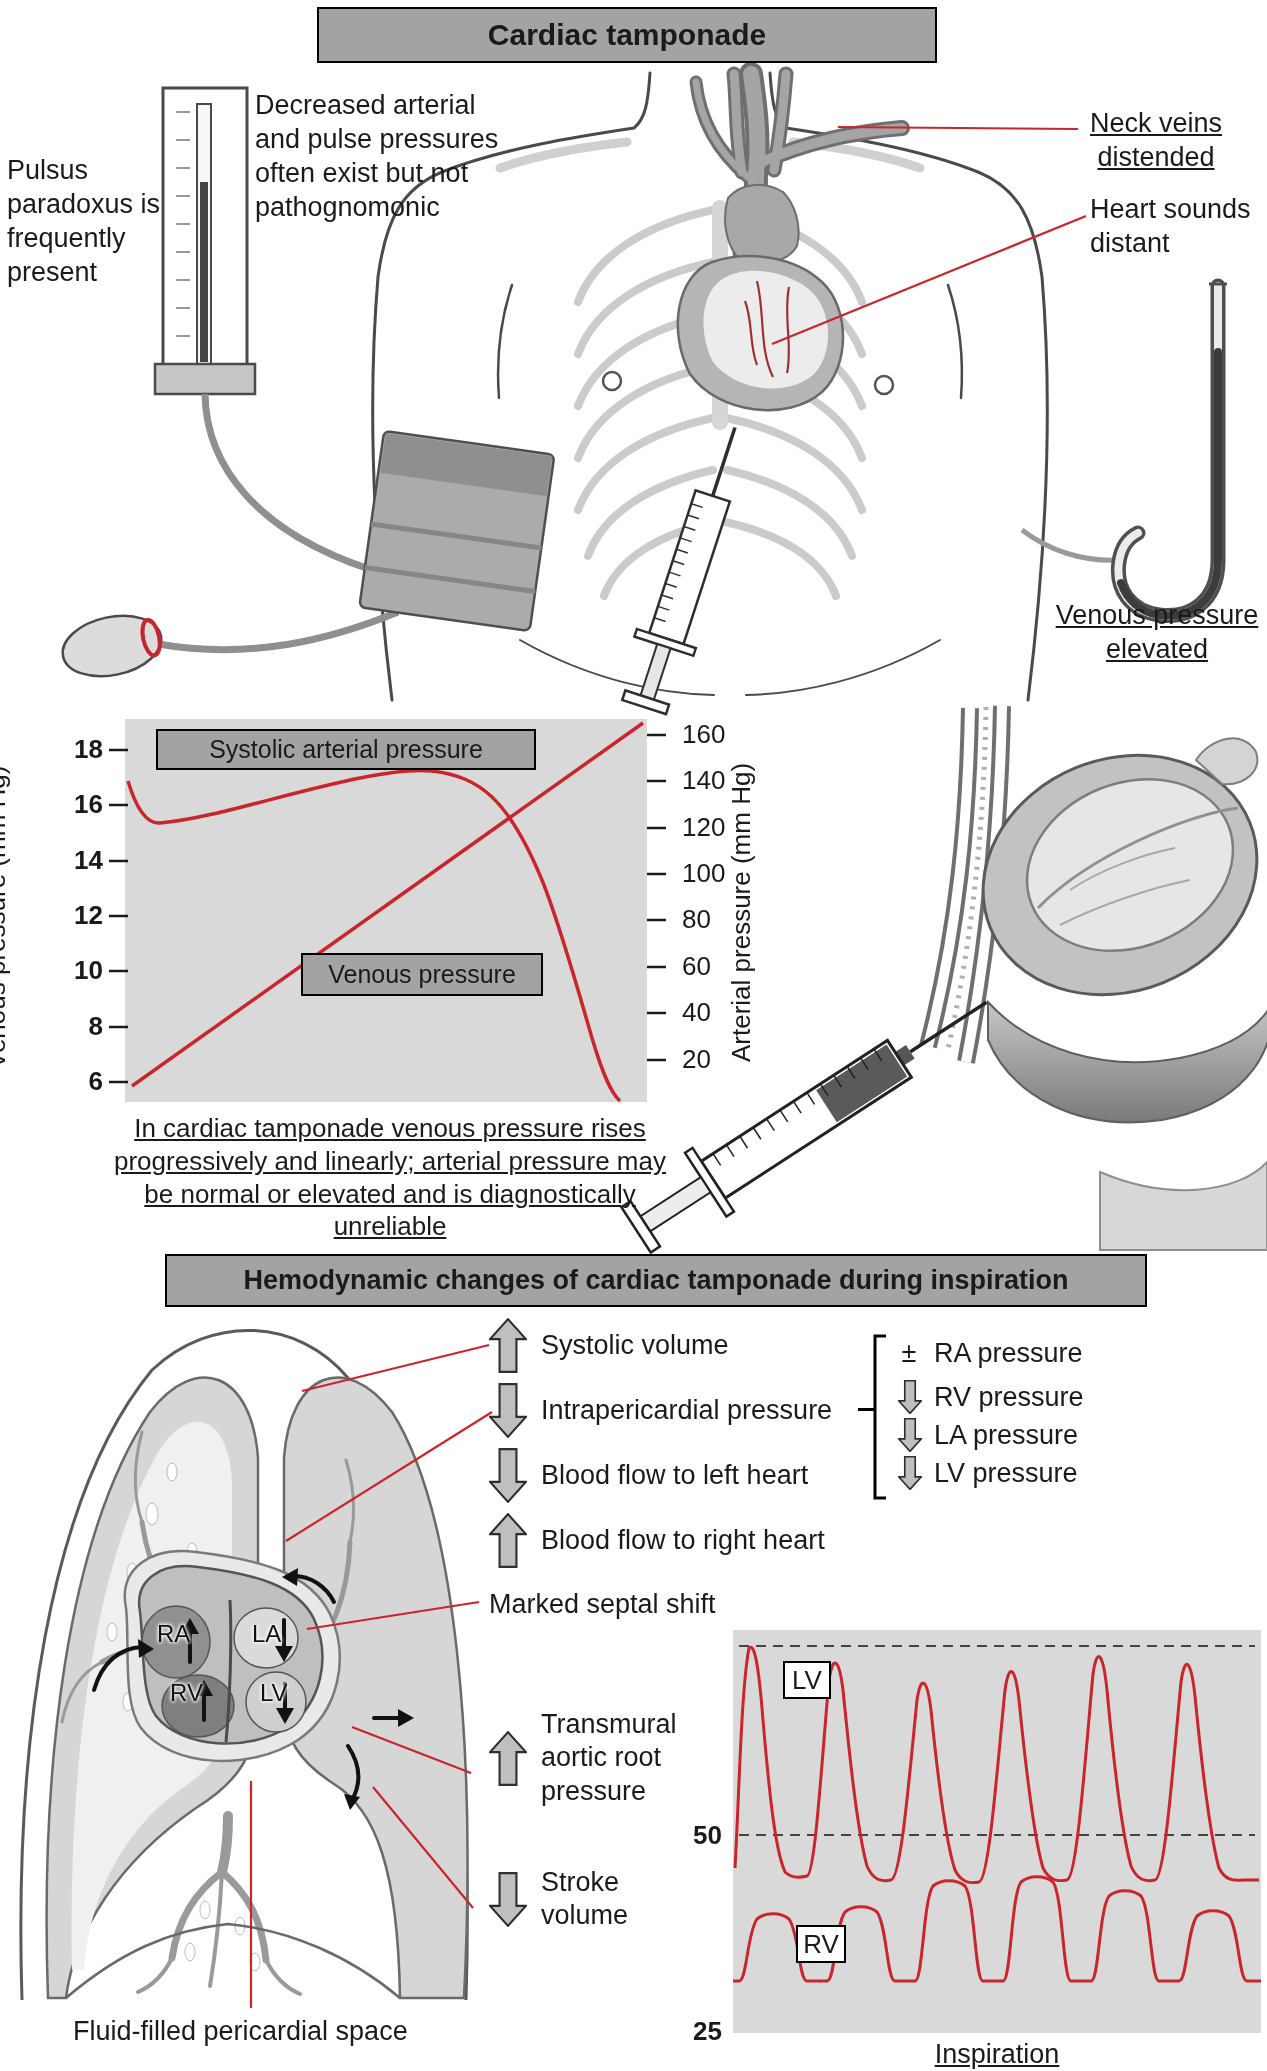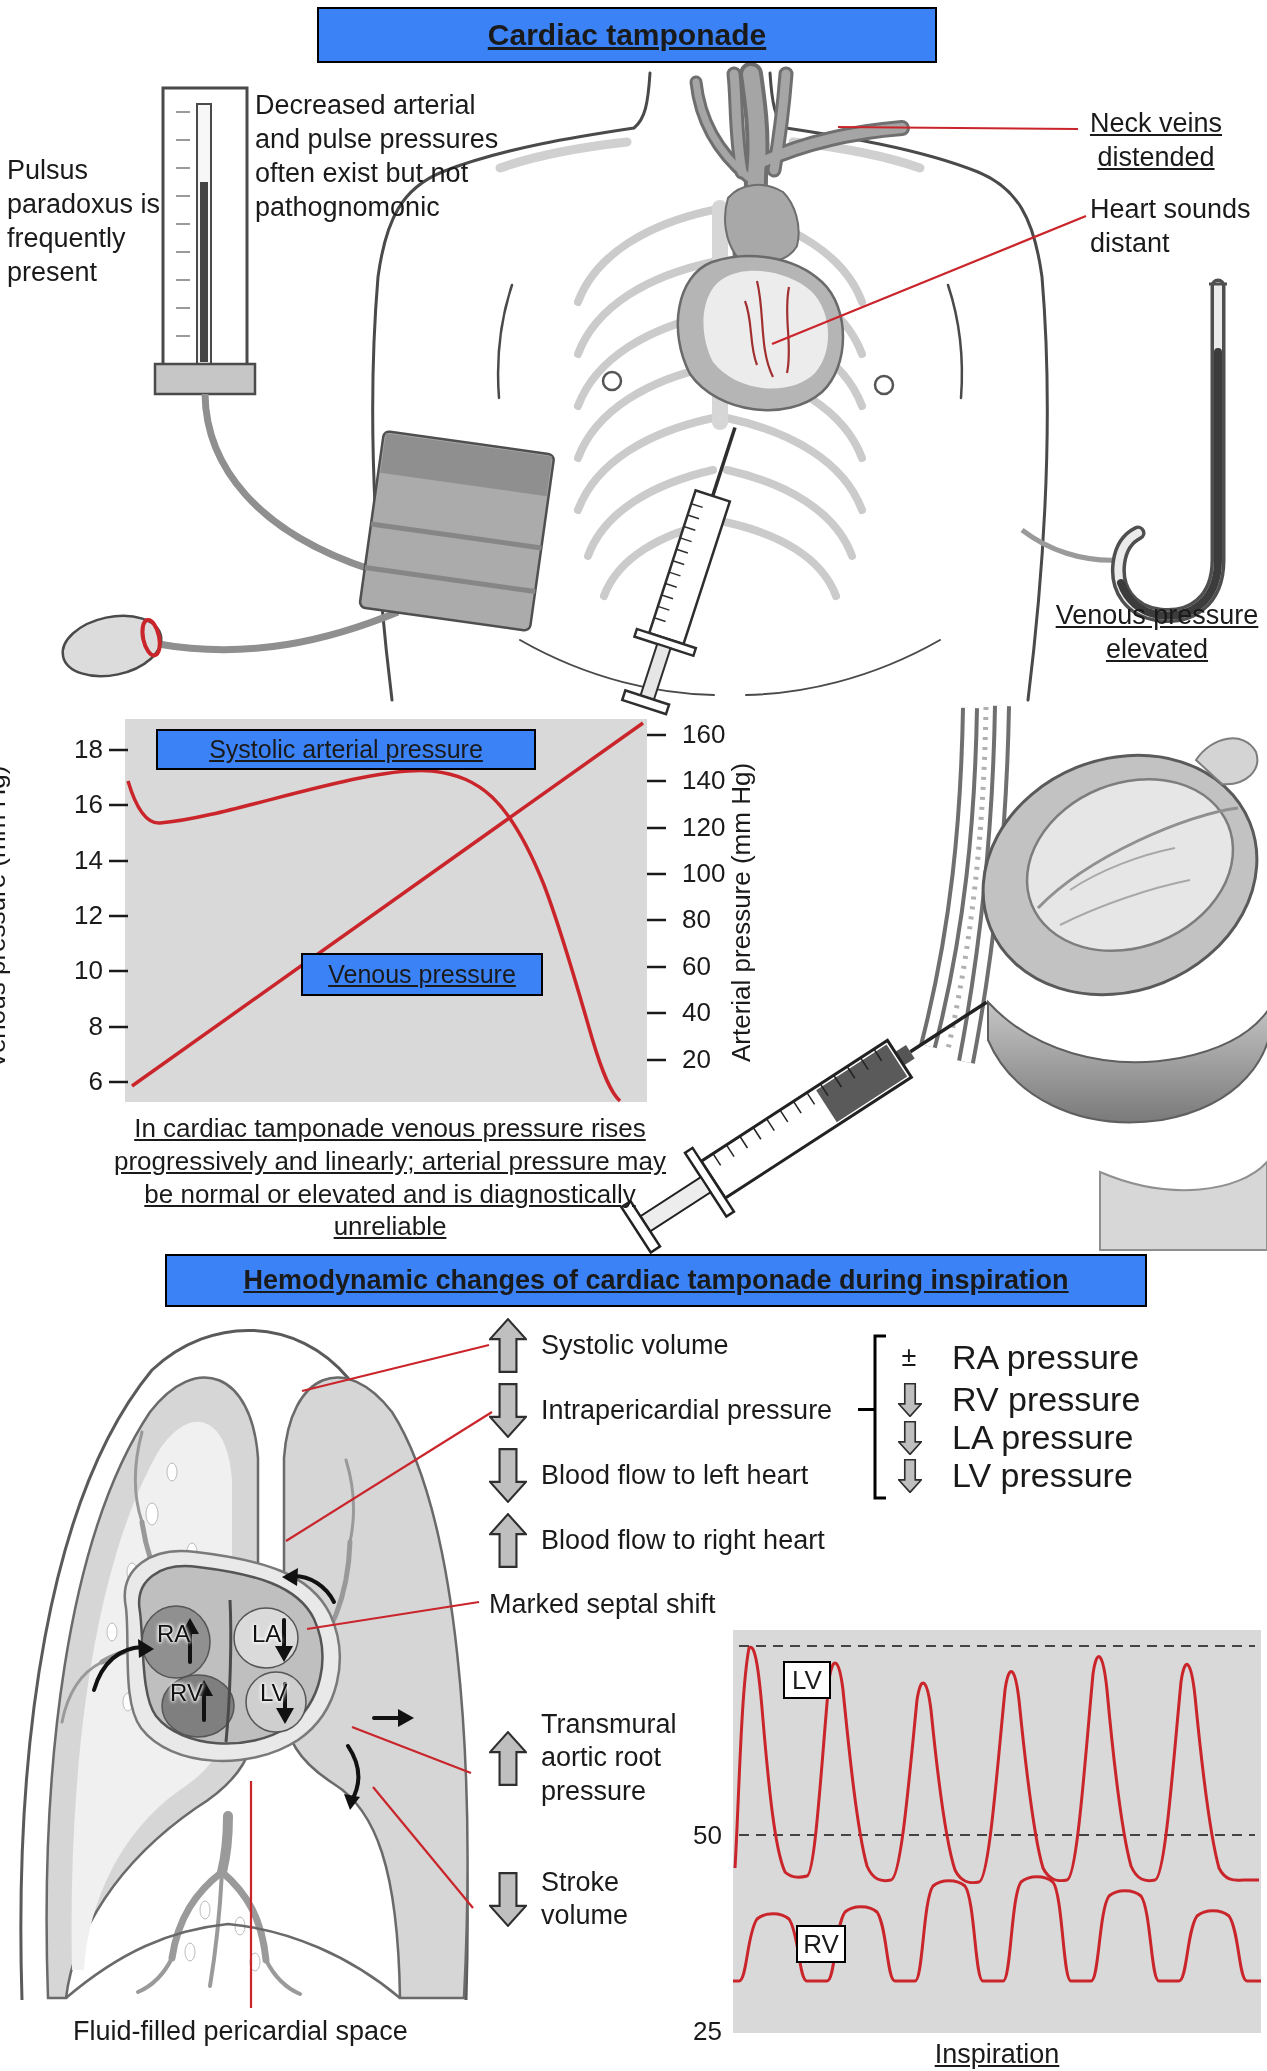--- a/index.html
+++ b/index.html
@@ -3,33 +3,33 @@
 <meta charset="utf-8">
 <style>
   * { margin:0; padding:0; box-sizing:border-box; }
   html,body { background:#fff; }
   body { font-family:"Liberation Sans","DejaVu Sans",sans-serif; color:#1a1a1a; }
   #page { position:relative; width:1267px; height:2071px; background:#fff; overflow:hidden; }
   svg { display:block; }
   .abs  { position:absolute; }
   .txt  { position:absolute; font-size:27px; line-height:1.26; color:#1a1a1a; }
   .center { text-align:center;text-decoration:underline; }
-  .rightal { text-align:right; }
-  .box { position:absolute; background:#3b82f6; border:2.5px solid #000; display:flex; align-items:center; justify-content:center;text-decoration:underline; }
+  .rightal { text-align:right;font-weight:bold; }
+  .box { position:absolute; background:#a3a3a3; border:2.5px solid #000; display:flex; align-items:center; justify-content:center; }
   .title-box  { font-size:30px; font-weight:bold; }
   .header-box { font-size:27px; font-weight:bold; }
   .serieslabel { font-size:25px; border-width:2px; }
   .tick { position:absolute; font-size:26px; line-height:1.2; }
   .vlabel { position:absolute; font-size:26px; white-space:nowrap;
             transform:rotate(-90deg); transform-origin:left bottom; }
   .chartbg { position:absolute; background:#d9d9d9; }
   .hrow { position:absolute; display:flex; align-items:center; gap:14px; }
   .hrow .lbl { font-size:27px; line-height:1.24; }
   .prow { position:absolute; display:flex; align-items:center; gap:12px; }
-  .prow .lbl { font-size:34px;margin-left:18px; }
+  .prow .lbl { font-size:27px; }
   .pm { font-size:27px; width:26px; text-align:center; }
   .chamberlbl { position:absolute; font-size:24px; color:#111;
                 text-shadow:0 0 4px #fff,0 0 4px #fff,0 0 3px #fff; }
   .minibox { position:absolute; background:#fff; border:2px solid #000;
              display:flex; align-items:center; justify-content:center; font-size:26px; }
   .connector { position:absolute; background:#000; }
   .ov { overflow:visible; }
 </style>
 </head>
 <body>

